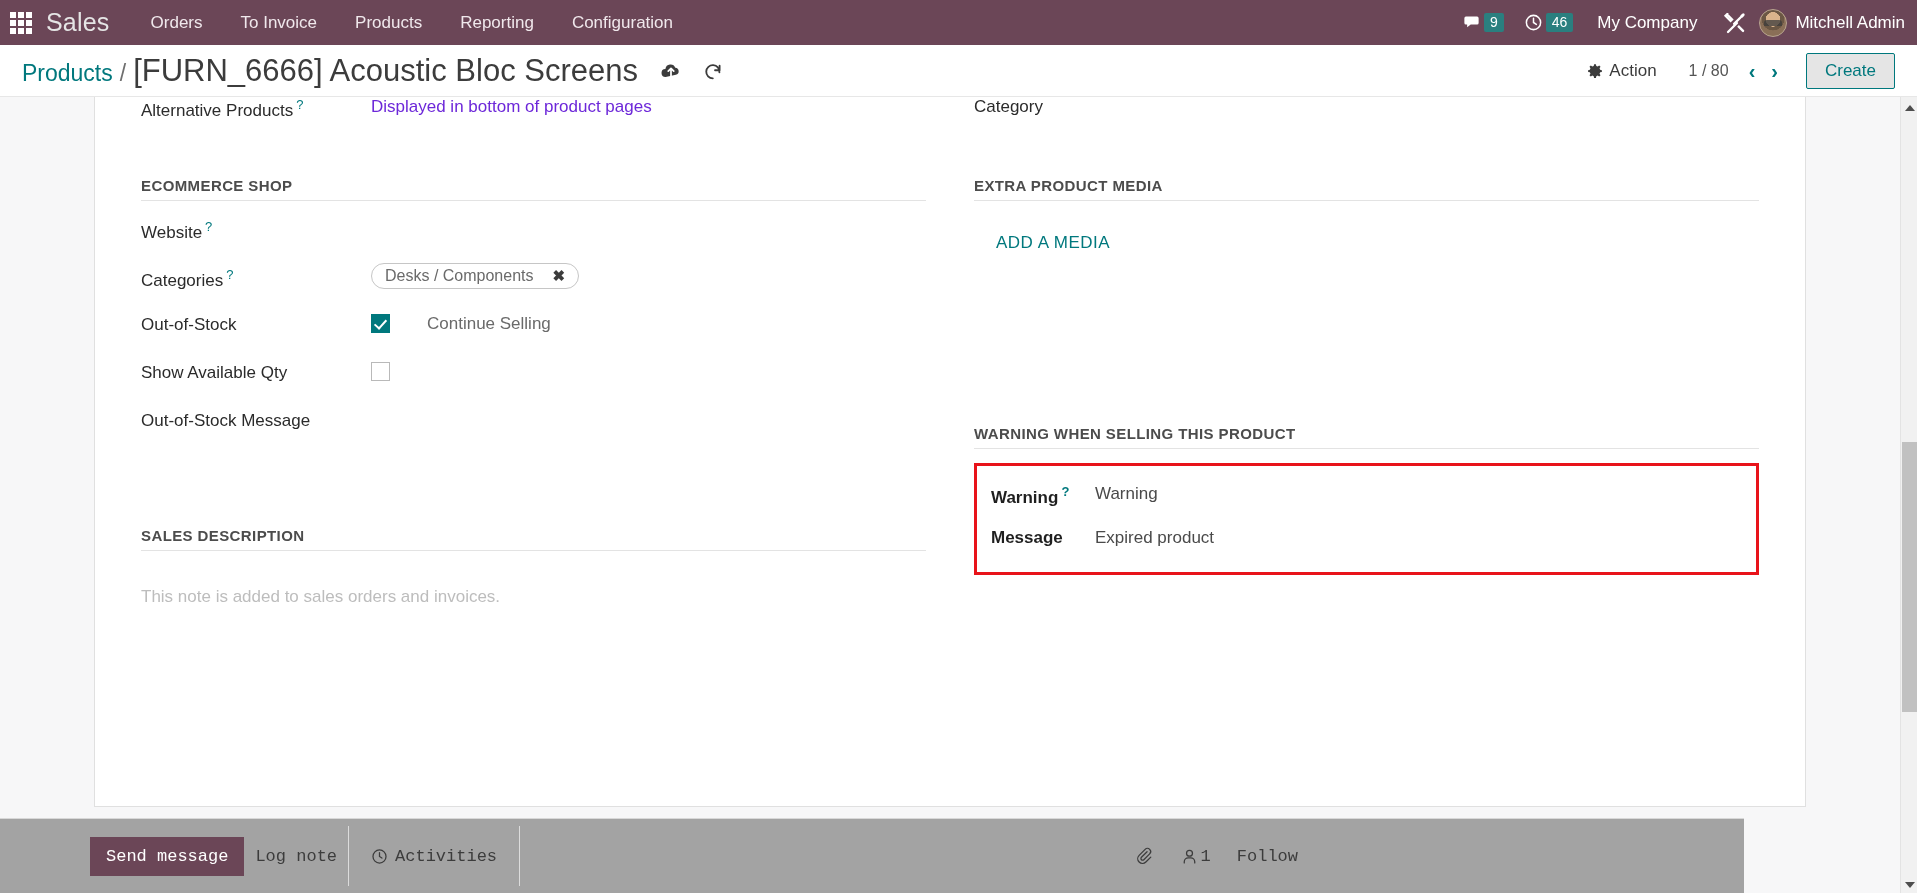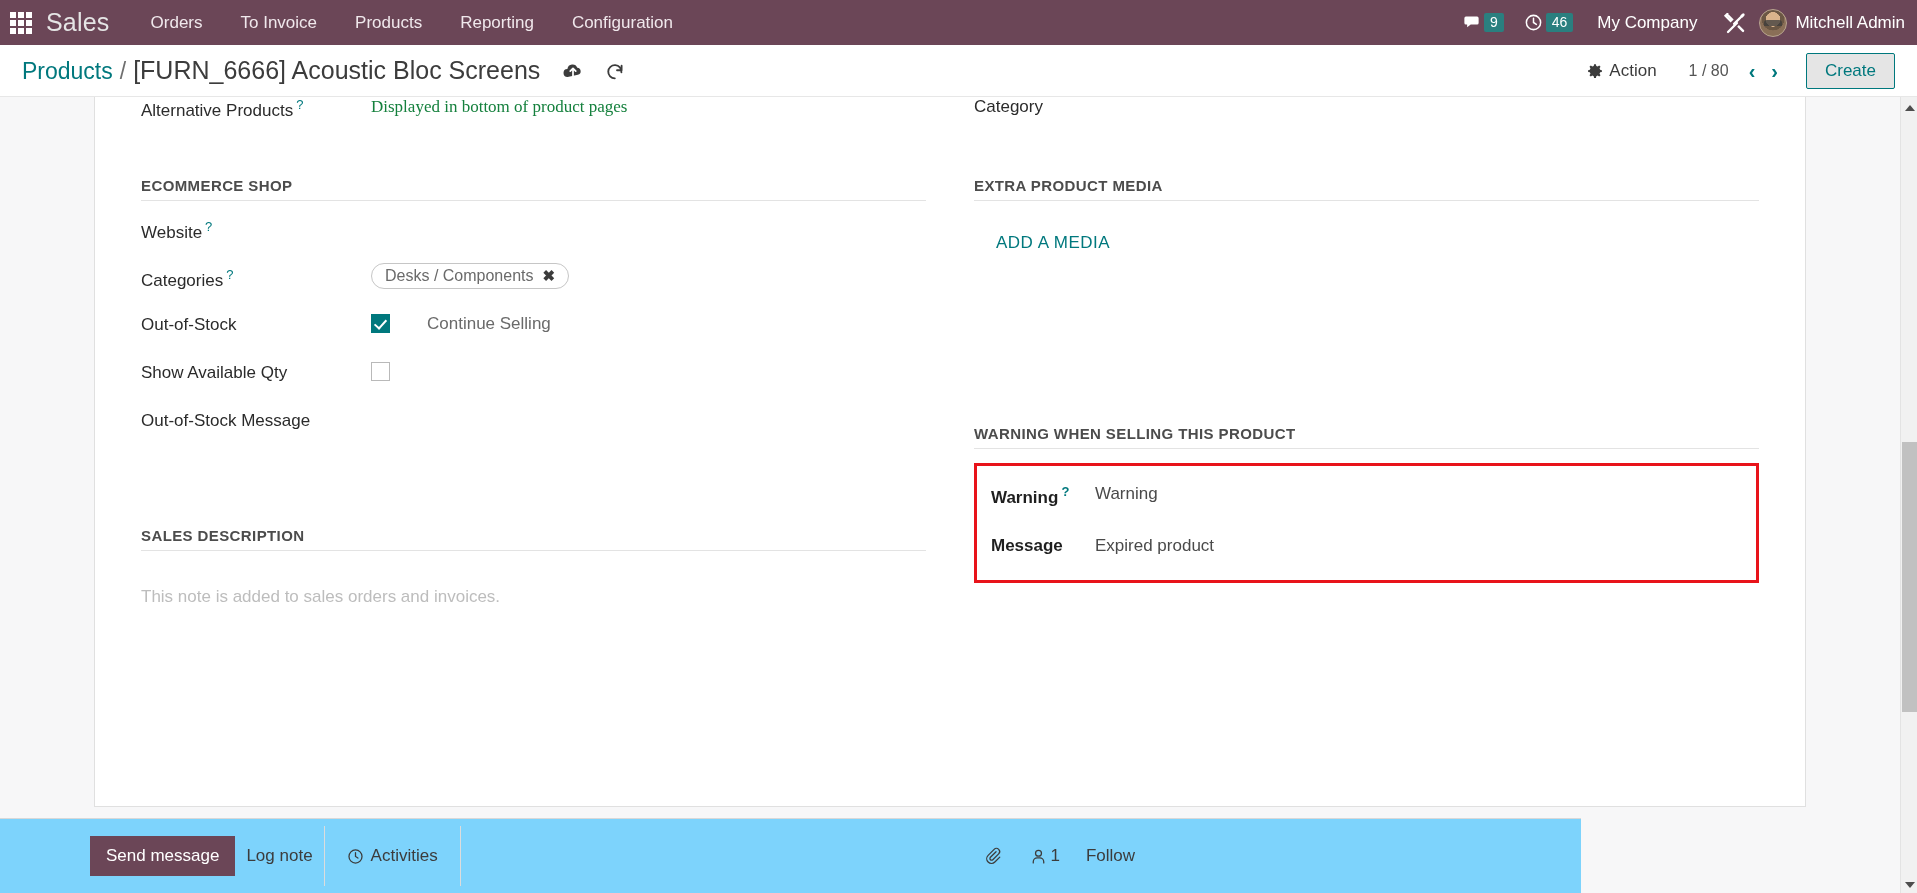--- a/index.html
+++ b/index.html
@@ -90,21 +90,21 @@
     border-bottom: 1px solid #e7e7e7;
     display: flex;
     align-items: center;
     padding: 0 22px 0 22px;
   }
   .breadcrumb { display: flex; align-items: baseline; }
   .bc-parent {
     font-size: 23px; color: #00787d; cursor: pointer; font-weight: 400;
   }
   .bc-sep { font-size: 23px; color: #6f6f6f; margin: 0 7px; }
-  .bc-current { font-size: 25px; color: #3c3c3c; }
+  .bc-current { font-size: 31px; color: #3c3c3c; }
   .bc-actions { display: flex; align-items: center; gap: 20px; margin-left: 22px; }
   .icon-save, .icon-discard { width: 22px; height: 22px; cursor: pointer; display: block; }
   .cp-right { margin-left: auto; display: flex; align-items: center; gap: 0; }
   .action-btn {
     display: flex; align-items: center; gap: 6px;
     font-size: 17px; color: #3c3c3c; cursor: pointer; padding: 0 14px;
   }
   .icon-gear { width: 16px; height: 16px; display: block; }
   .pager { font-size: 16px; color: #555; margin: 0 12px 0 18px; white-space: nowrap; }
   .pager-btn {
@@ -185,25 +185,25 @@
     vertical-align: super;
     margin-left: 3px;
     cursor: pointer;
   }
   .val {
     font-size: 17px;
     color: #4a4a4a;
     padding-top: 4px;
     flex: 1;
   }
-  .val.placeholder { color: #15803d; font-family: Liberation Serif, serif; }
+  .val.placeholder { color: #6d28d9; }
   .chip {
     display: inline-flex;
     align-items: flex-end;
-    gap: 9px;
+    gap: 19px;
     border: 1px solid #c6c6c6;
     border-radius: 14px;
     padding: 3px 13px;
     font-size: 16px;
     color: #6a6a6a;
     background: #fff;
     cursor: pointer;
   }
   .chip-x { color: #3c3c3c; font-weight: bold; font-size: 15px; cursor: pointer; }
 
@@ -243,21 +243,21 @@
     font-size: 17px;
     padding-top: 22px;
   }
 
   
   .hl-box {
     border: 3px solid #e8131a;
     padding: 14px 14px 12px 14px;
     margin-top: 2px;
   }
-  .hl-box .row-f { margin-bottom: 18px; }
+  .hl-box .row-f { margin-bottom: 10px; }
   .hl-box .row-f:last-child { margin-bottom: 2px; }
   .hl-box .lbl { width: 104px; flex: 0 0 104px; color: #1f1f1f; font-weight: 600; }
 
   .section-gap { height: 72px; }
 
   
   .scrollbar {
     position: absolute;
     right: 0; top: 0; bottom: 0;
     width: 17px;
@@ -284,27 +284,28 @@
     left: 1px; width: 15px;
     top: 345px; height: 270px;
     background: #c1c1c1;
     cursor: pointer;
   }
 
   
   .chatter {
     position: absolute;
     left: 0; bottom: 0;
-    width: 1581px;
+    width: 1744px;
     height: 75px;
-    background: #7dd3fc;
+    background: #a3a3a3;
     border-top: 1px solid #d8d8d8;
     display: flex;
     align-items: center;
     padding: 0 0 0 90px;
+    font-family: Liberation Mono, monospace;
   }
   .send-msg {
     background: #6b4657;
     color: #ffffff;
     font-size: 17px;
     padding: 10px 16px;
     cursor: pointer;
     border: none;
     font-family: inherit;
   }

